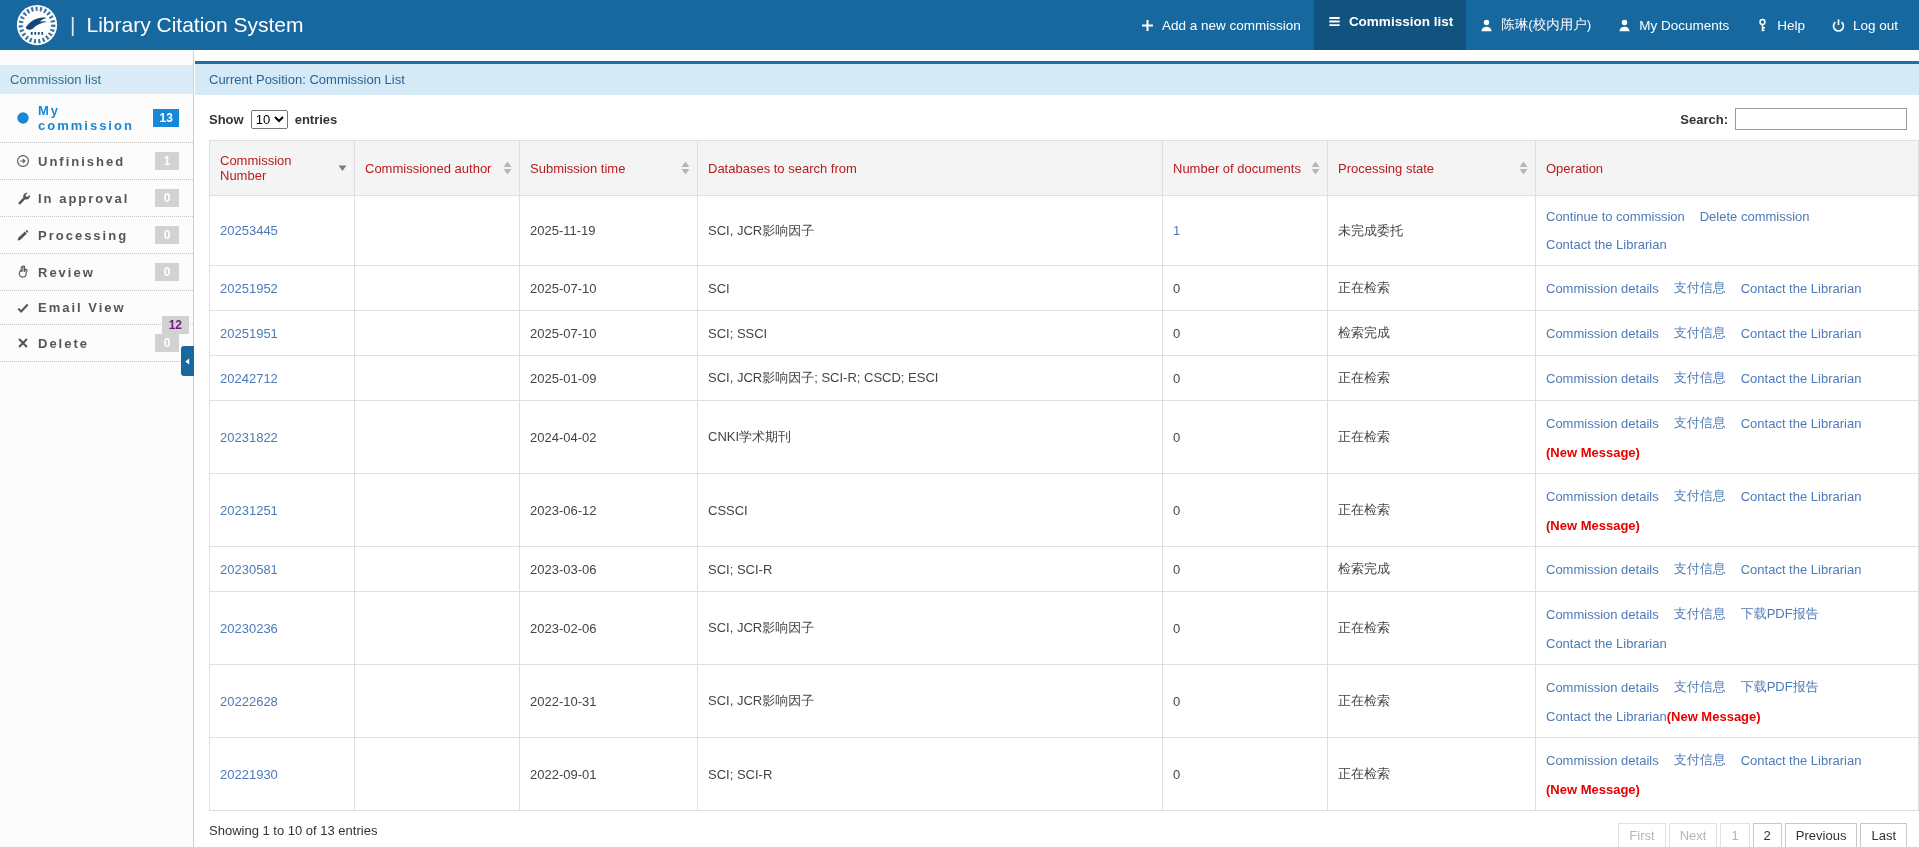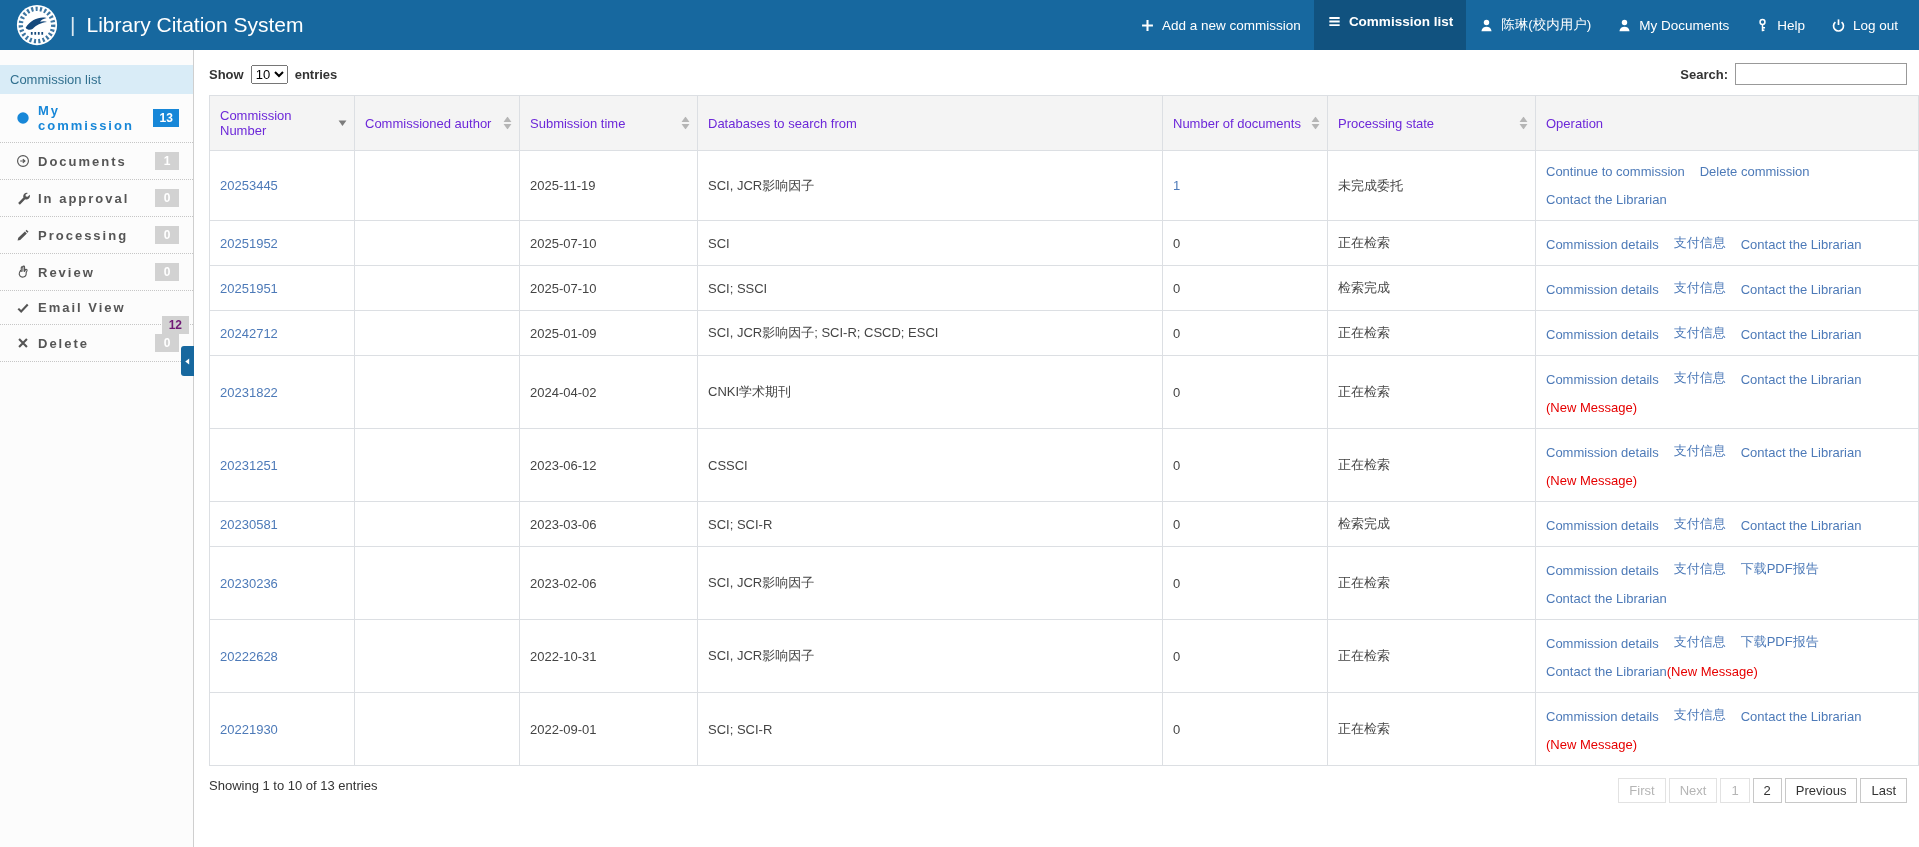--- a/index.html
+++ b/index.html
@@ -69,36 +69,36 @@
   .page-size{margin:0 7px;font-size:13px;font-family:inherit;}
   .search-wrap{margin-left:auto;display:flex;align-items:center;gap:7px;}
   .search-input{width:172px;height:22px;border:1px solid #999;padding:0 5px;font-family:inherit;}
   
   table.grid{
     border-collapse:collapse;margin-left:14px;width:calc(100% - 14px);
     table-layout:fixed;font-size:13px;
   }
   .grid th,.grid td{border:1px solid #dcdfe3;text-align:left;vertical-align:middle;}
   .grid th{
-    background:#f4f4f4;font-weight:400;color:#6d28d9;padding:12px 24px 12px 10px;
+    background:#f4f4f4;font-weight:400;color:#b91c1c;padding:12px 24px 12px 10px;
     position:relative;cursor:pointer;
   }
   .grid th.nosort{cursor:default;}
   .grid td{padding:13px 10px;color:#444;background:#fff;}
   .sort-box{
     position:absolute;right:7px;top:50%;transform:translateY(-50%);
     display:flex;flex-direction:column;gap:1px;color:#b5b5b5;
   }
   .sort-box svg{width:9px;height:6px;display:block;}
   .sort-box.desc{color:#7c7c7c;}
   .cell-link{color:var(--link);cursor:pointer;text-decoration:none;}
-  .op-line{display:flex;flex-wrap:wrap;column-gap:15px;margin-bottom:13px;align-items:flex-end;}
+  .op-line{display:flex;flex-wrap:wrap;column-gap:15px;margin-bottom:13px;align-items:center;}
   .op-line:last-child{margin-bottom:0;}
   .op-link{color:var(--link);cursor:pointer;white-space:nowrap;}
-  .op-red{color:var(--red);font-weight:normal;white-space:nowrap;}
+  .op-red{color:var(--red);font-weight:bold;white-space:nowrap;}
   .op-red.inline{margin-left:-15px;}
   
   .table-footer{display:flex;align-items:flex-start;margin:12px 12px 0 14px;font-size:13px;color:#333;gap:25px;}
   .pagination{margin-left:auto;display:flex;gap:3px;border-radius:12px;}
   .page-btn{
     border:1px solid #c8c8c8;background:#fff;padding:4px 10px;
     font-size:13px;color:#333;cursor:pointer;white-space:nowrap;
   }
   .page-btn.disabled{color:#b5b5b5;border-color:#e2e2e2;cursor:default;}
 </style>
@@ -219,21 +219,21 @@
           <use href="#dot-icon"></use>
         </svg>
     <span class="side-label">My commission</span>
     <span class="side-badge">13</span>
 
   </div>
       <div class="side-item">
     <svg class="side-icon">
           <use href="#arrow-circle-icon"></use>
         </svg>
-    <span class="side-label">Documents</span>
+    <span class="side-label">Unfinished</span>
     <span class="side-badge">1</span>
 
   </div>
       <div class="side-item">
     <svg class="side-icon">
           <use href="#wrench-icon"></use>
         </svg>
     <span class="side-label">In approval</span>
     <span class="side-badge">0</span>
 
@@ -271,20 +271,21 @@
   </div>
     </div>
   <div class="collapse-tab">
     <svg>
         <use href="#triangle-left-icon"></use>
       </svg>
   </div>
 </div>
 
 <div class="main">
+  <div class="breadcrumb">Current Position: Commission List</div>
 
   <div class="toolbar">
     <span>Show</span>
     <select class="page-size">
       <option>10</option>
     </select>
     <span>entries</span>
     <div class="search-wrap">
       <span>Search:</span>
       <input class="search-input" type="text" value="" style="">

